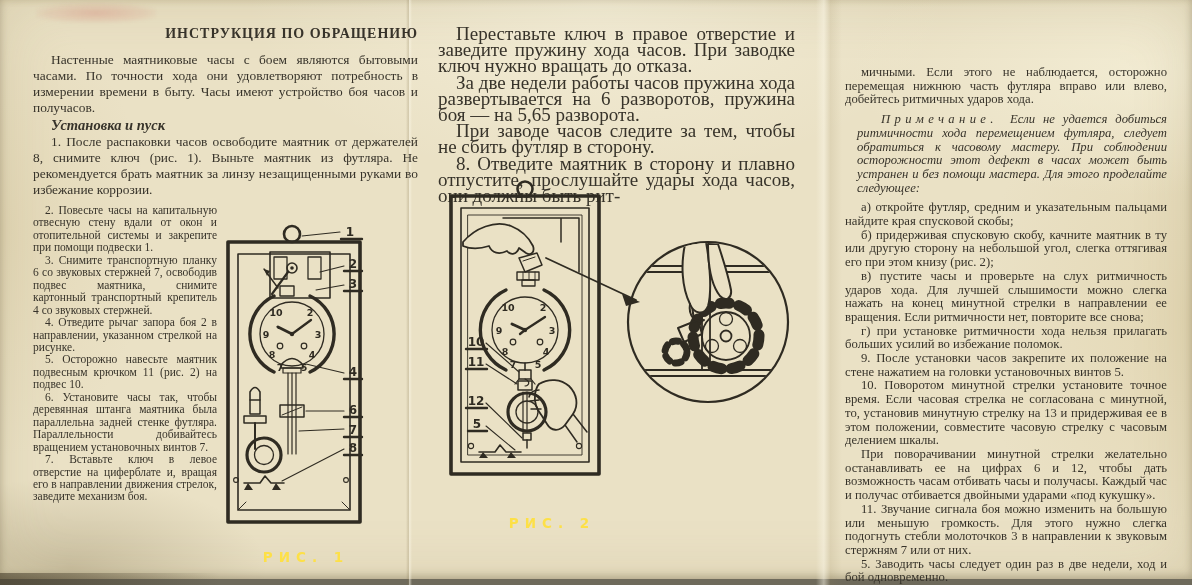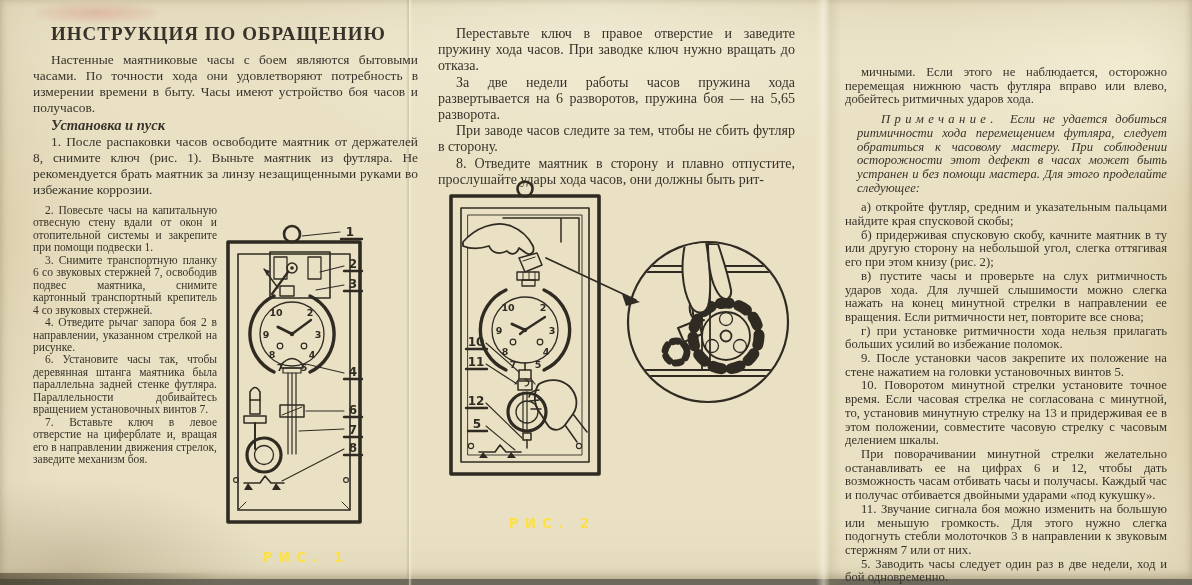--- a/index.html
+++ b/index.html
@@ -26,28 +26,28 @@
   .bleed-mark{
     position:absolute;left:36px;top:3px;width:120px;height:20px;border-radius:8px;
     background:radial-gradient(ellipse at 50% 50%, rgba(205,110,100,.30), rgba(205,110,100,.10) 60%, transparent 80%);
     filter:blur(1.5px);
   }
   .corner-shade{position:absolute;left:0;bottom:0;width:220px;height:12px;
     background:linear-gradient(90deg, rgba(60,52,34,.55), transparent);}
 
   .ink{color:#37332a;}
   .col{position:absolute;text-align:justify;}
-  .title{font-size:19px;font-weight:bold;letter-spacing:1px;text-align:left;margin:0;}
+  .title{font-size:14px;font-weight:bold;letter-spacing:1px;text-align:right;margin:0;}
   .heading{font-size:14.5px;font-weight:bold;text-align:left;margin:7px 0 6px 0;font-style:italic;}
   .col p{margin:0 0 1px 0;text-indent:18px;}
   .top-block{left:33px;top:26px;width:385px;font-size:13.4px;line-height:16px;}
   .top-block .title{margin-bottom:10px;}
   .steps-narrow{left:33px;top:204px;width:184px;font-size:11.5px;line-height:12.45px;}
   .steps-narrow p{text-indent:12px;margin:0;}
-  .col2-text{left:438px;top:26px;width:357px;font-size:14px;line-height:15.9px;font-family:Liberation Serif, serif;}
+  .col2-text{left:438px;top:26px;width:357px;font-size:19px;line-height:15.9px;font-family:Liberation Serif, serif;}
   .col3-text{left:845px;top:22px;width:322px;font-size:12.7px;line-height:13.7px;margin-top:44px;}
   .col3-text p{text-indent:16px;margin:0;}
   .note-para{margin:6px 0 6px 12px !important;text-indent:24px !important;font-style:italic;}
   .note-label{letter-spacing:.34em;}
   .fig-caption{
     position:absolute;text-align:center;
     font-family:"DejaVu Sans", sans-serif;font-weight:bold;
     font-size:13.5px;letter-spacing:6px;color:#fde047;text-transform:uppercase;
   }
   .cap1{left:243px;top:549px;width:126px;}
@@ -73,20 +73,21 @@
   <p class="title">ИНСТРУКЦИЯ ПО ОБРАЩЕНИЮ</p>
   <p>Настенные маятниковые часы с боем являются бытовыми часами. По точности хода они удовлетворяют потребность в измерении времени в быту. Часы имеют устройство боя часов и получасов.</p>
   <p class="heading">Установка и пуск</p>
   <p>1. После распаковки часов освободите маятник от держателей 8, снимите ключ (рис. 1). Выньте маятник из футляра. Не рекомендуется брать маятник за линзу незащищенными руками во избежание коррозии.</p>
 </div>
 
 <div class="col steps-narrow ink">
   <p>2. Повесьте часы на капитальную отвесную стену вдали от окон и отопительной системы и закрепите при помощи подвески 1.</p>
   <p>3. Снимите транспортную планку 6 со звуковых стержней 7, освободив подвес маятника, снимите картонный транспортный крепитель 4 со звуковых стержней.</p>
   <p>4. Отведите рычаг запора боя 2 в направлении, указанном стрелкой на рисунке.</p>
+  <p>5. Осторожно навесьте маятник подвесным крючком 11 (рис. 2) на подвес 10.</p>
   <p>6. Установите часы так, чтобы деревянная штанга маятника была параллельна задней стенке футляра. Параллельности добивайтесь вращением установочных винтов 7.</p>
   <p>7. Вставьте ключ в левое отверстие на циферблате и, вращая его в направлении движения стрелок, заведите механизм боя.</p>
 </div>
 
 <svg style="left:222px;top:224px;" width="152" height="302" viewBox="0 0 152 302">
   <g>
     <circle class="ln" cx="70" cy="10" r="8" stroke-width="2.6"></circle>
     <rect class="ln" x="6" y="18" width="132" height="280" stroke-width="3.6"></rect>
     <rect class="ln" x="16" y="30" width="112" height="256" stroke-width="1.6"></rect>
     <path class="ln" d="M16,286 L24,278 M128,286 L120,278" stroke-width="1"></path>

